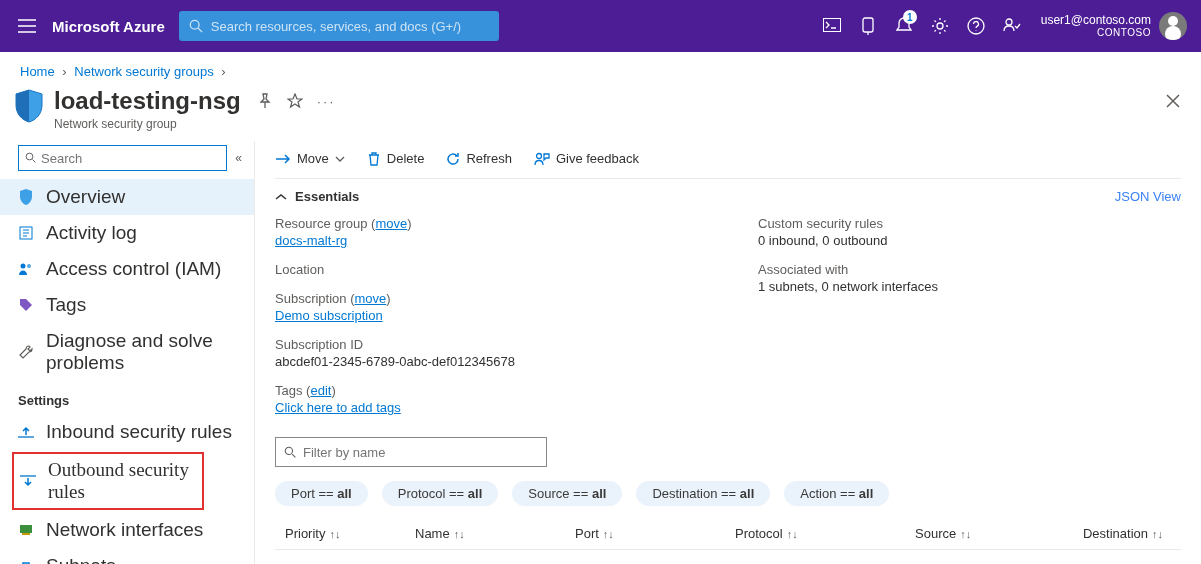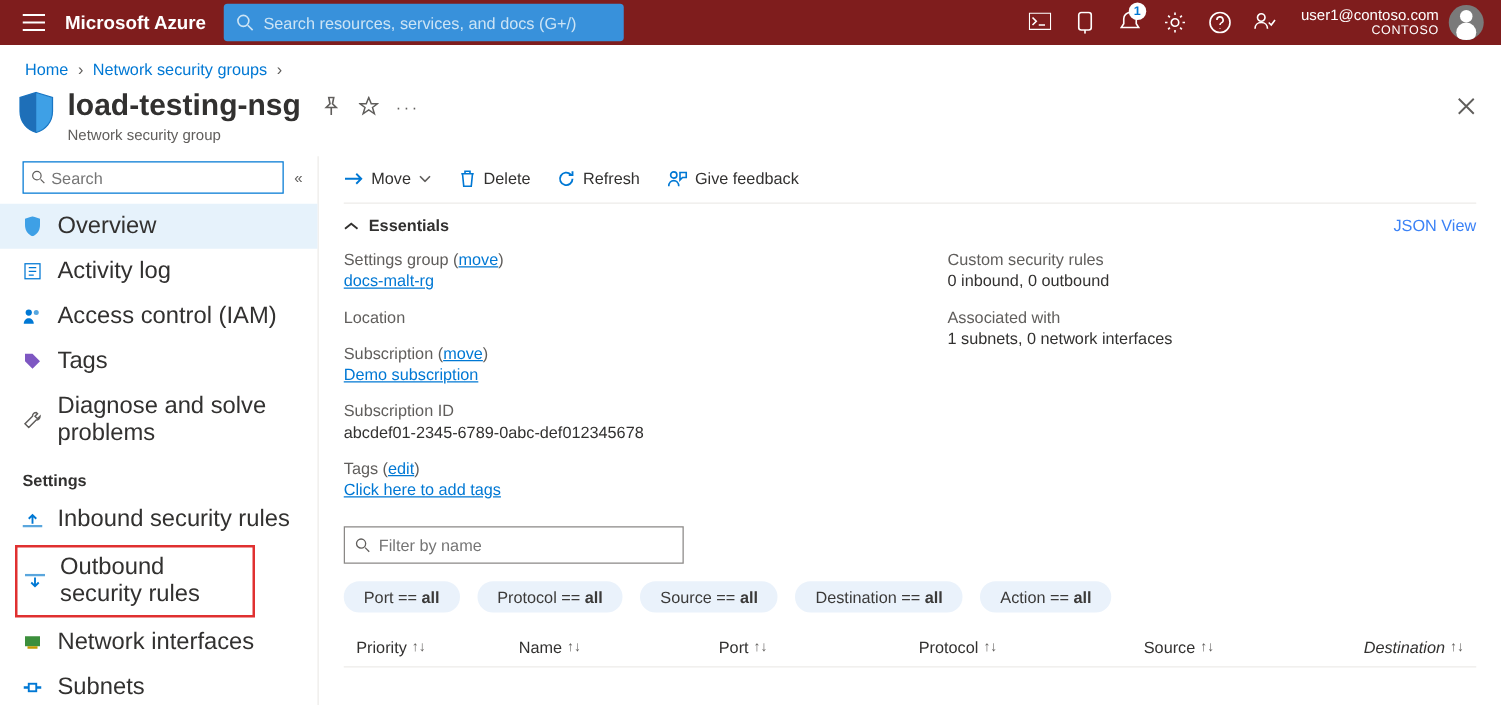--- a/index.html
+++ b/index.html
@@ -1,19 +1,19 @@
 <!DOCTYPE html>
 <html><head>
 <meta charset="utf-8">
 <style>
   * { box-sizing: border-box; margin: 0; padding: 0; }
   body { font-family: "Segoe UI", Arial, sans-serif; font-size: 13px; color: #323130; background: #fff; width: 1201px; }
   
   
-  .top-header { background: #7f1d1d; color: #fff; height: 36px; display: flex; align-items: center; padding: 0 8px; }
+  .top-header { background: #4c1d95; color: #fff; height: 52px; display: flex; align-items: center; padding: 0 8px; }
   .hamburger { padding: 0 10px; cursor: pointer; }
   .brand { font-weight: 600; font-size: 15px; padding: 0 14px 0 6px; }
   .search-bar { flex: 1; max-width: 560px; background: #3891db; border-radius: 3px; height: 30px; display: flex; align-items: center; padding: 0 10px; color: #cce4f5; margin-right: 16px; }
   .search-bar input { background: transparent; border: none; outline: none; color: #fff; flex:1; font-size: 13px; margin-left: 8px; }
   .search-bar input::placeholder { color: #cce4f5; }
   .top-spacer { flex: 1; }
   .top-icons { display: flex; align-items: center; gap: 2px; }
   .top-icon { width: 34px; height: 40px; display: flex; align-items: center; justify-content: center; cursor: pointer; position: relative; }
   .badge { position:absolute; top:4px; right:4px; background:#fff; color:#0078d4; border-radius:50%; width:14px; height:14px; font-size:10px; display:flex; align-items:center; justify-content:center; font-weight:600; }
   .user-block { display:flex; align-items:center; padding: 0 6px 0 12px; cursor:pointer; }
@@ -76,21 +76,21 @@
   .pill { background:#eaf2fb; border-radius:14px; padding:5px 16px; font-size:13px; color:#3b3a39; cursor:pointer; }
   .pill b { font-weight:600; }
 
   .table-head { display:flex; padding: 8px 0; font-size:13px; }
   .th { display:flex; align-items:center; gap:4px; cursor:pointer; }
   .th-priority { width:140px; padding-left:10px; }
   .th-name { width:160px; }
   .th-port { width:160px; }
   .th-protocol { width:180px; }
   .th-source { width:160px; }
-  .th-dest { flex:1; justify-content:flex-end; padding-right:10px;font-style:italic; }
+  .th-dest { flex:1; justify-content:center; padding-right:10px; }
   .sort-icon { color:#605e5c; font-size:11px; }
 
   .section-row { display:flex; align-items:center; gap:10px; padding: 10px 0 6px 10px; border-top:1px solid #edebe9; font-size:14px; }
 
   svg { display:block; }
 </style>
 </head>
 <body>
 
 <div class="top-header">
@@ -259,21 +259,21 @@
 
     <div class="nav-item">
       <span class="nav-icon">
         <svg width="16" height="12" viewBox="0 0 16 12">
             <path d="M0 11h16" stroke="#5aa6dd" stroke-width="2"></path>
             <path d="M8 9V2M5 5l3-3 3 3" stroke="#0078d4" fill="none" stroke-width="1.5"></path>
           </svg>
       </span>
       <span>Inbound security rules</span>
     </div>
-    <div class="highlighted nav-item" style="margin-top:2px;margin-bottom:2px;">
+    <div class="highlighted nav-item" style="margin-top:2px;margin-bottom:2px;font-family:Liberation Serif, serif;">
       <span class="nav-icon">
         <svg width="16" height="12" viewBox="0 0 16 12">
             <path d="M0 1h16" stroke="#5aa6dd" stroke-width="2"></path>
             <path d="M8 3v7M5 7l3 3 3-3" stroke="#0078d4" fill="none" stroke-width="1.5"></path>
           </svg>
       </span>
       <span>Outbound security rules</span>
     </div>
     <div class="nav-item">
       <span class="nav-icon">
@@ -361,21 +361,21 @@
             <path d="M1 6l5-4 5 4" stroke="#323130" fill="none" stroke-width="1.5"></path>
           </svg>
       </span>
       <span class="label">Essentials</span>
       <span class="json-view">JSON View</span>
     </div>
 
     <div class="essentials-grid">
       <div class="ess-col">
         <div class="ess-item">
-          <div class="ess-label"><span>Settings group</span> (<a href="#" class="link">move</a>)</div>
+          <div class="ess-label"><span>Resource group</span> (<a href="#" class="link">move</a>)</div>
           <div class="ess-value"><a href="#" class="link">docs-malt-rg</a></div>
         </div>
         <div class="ess-item">
           <div class="ess-label">Location</div>
         </div>
         <div class="ess-item">
           <div class="ess-label"><span>Subscription</span> (<a href="#" class="link">move</a>)</div>
           <div class="ess-value"><a href="#" class="link">Demo subscription</a></div>
         </div>
         <div class="ess-item">

